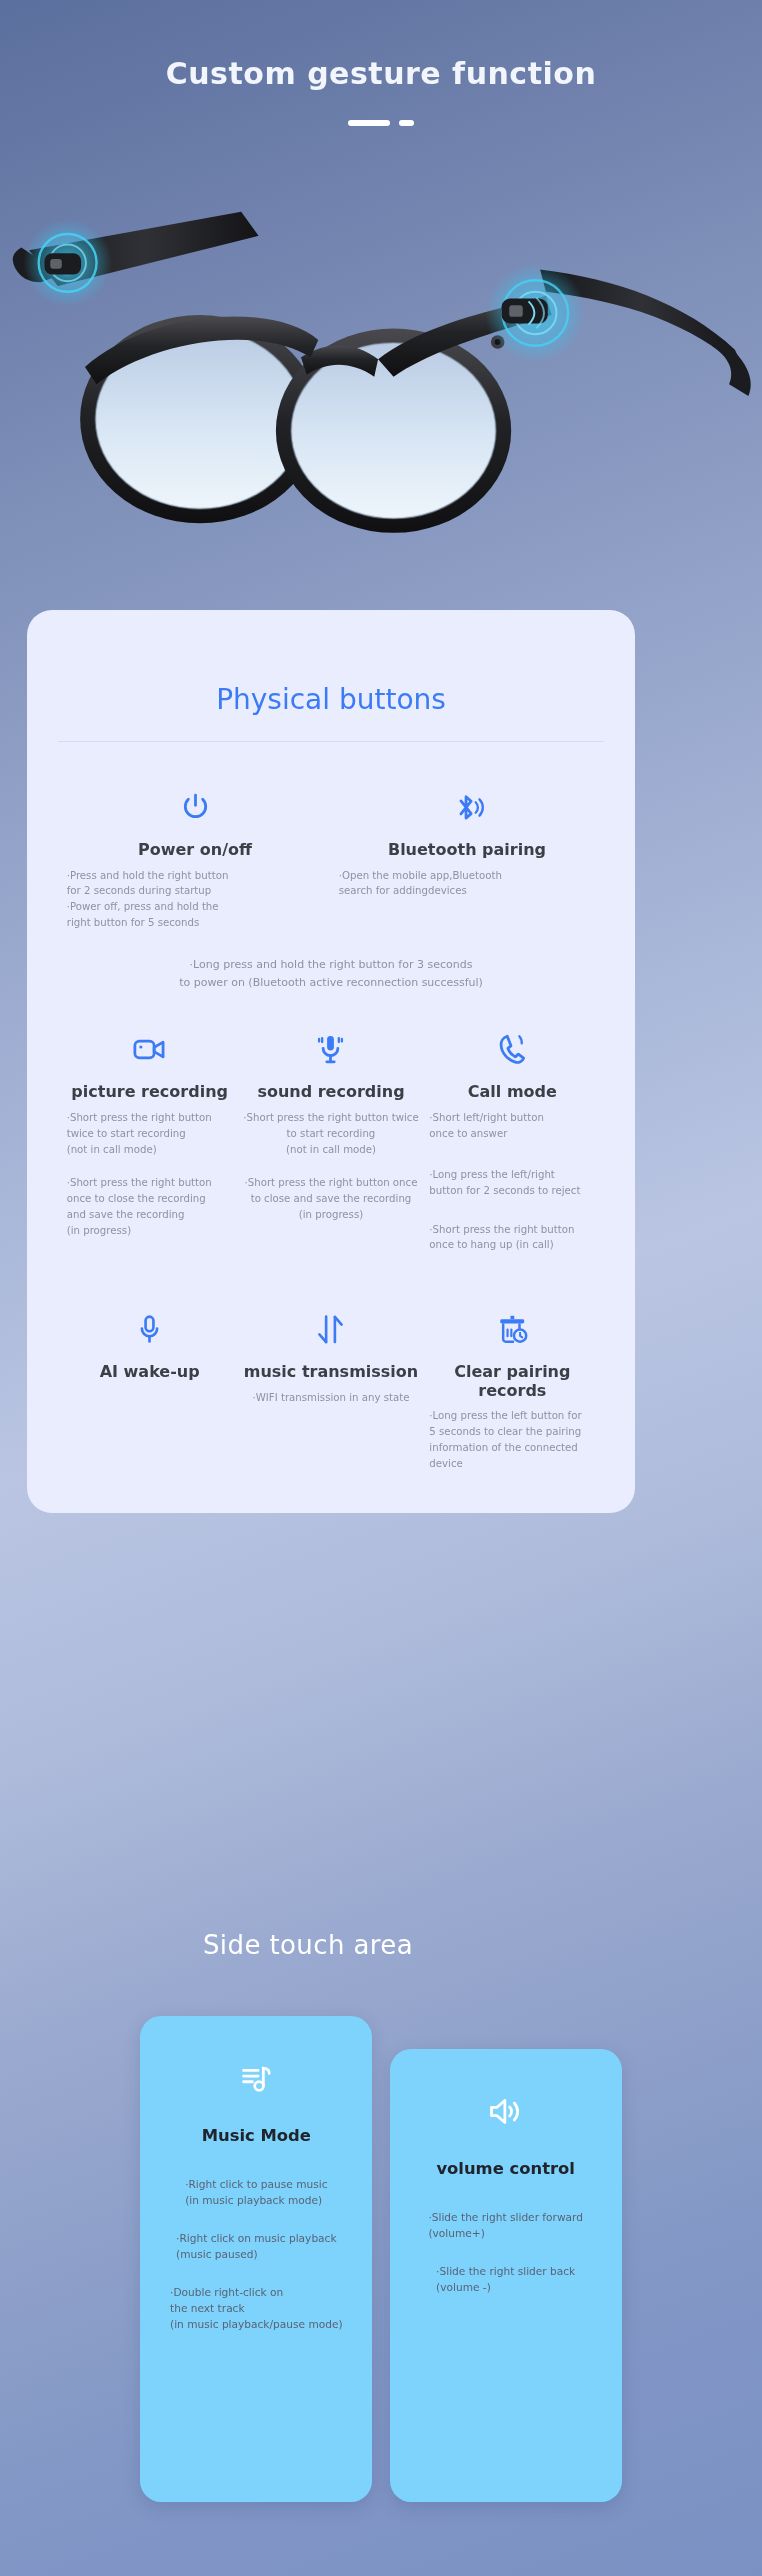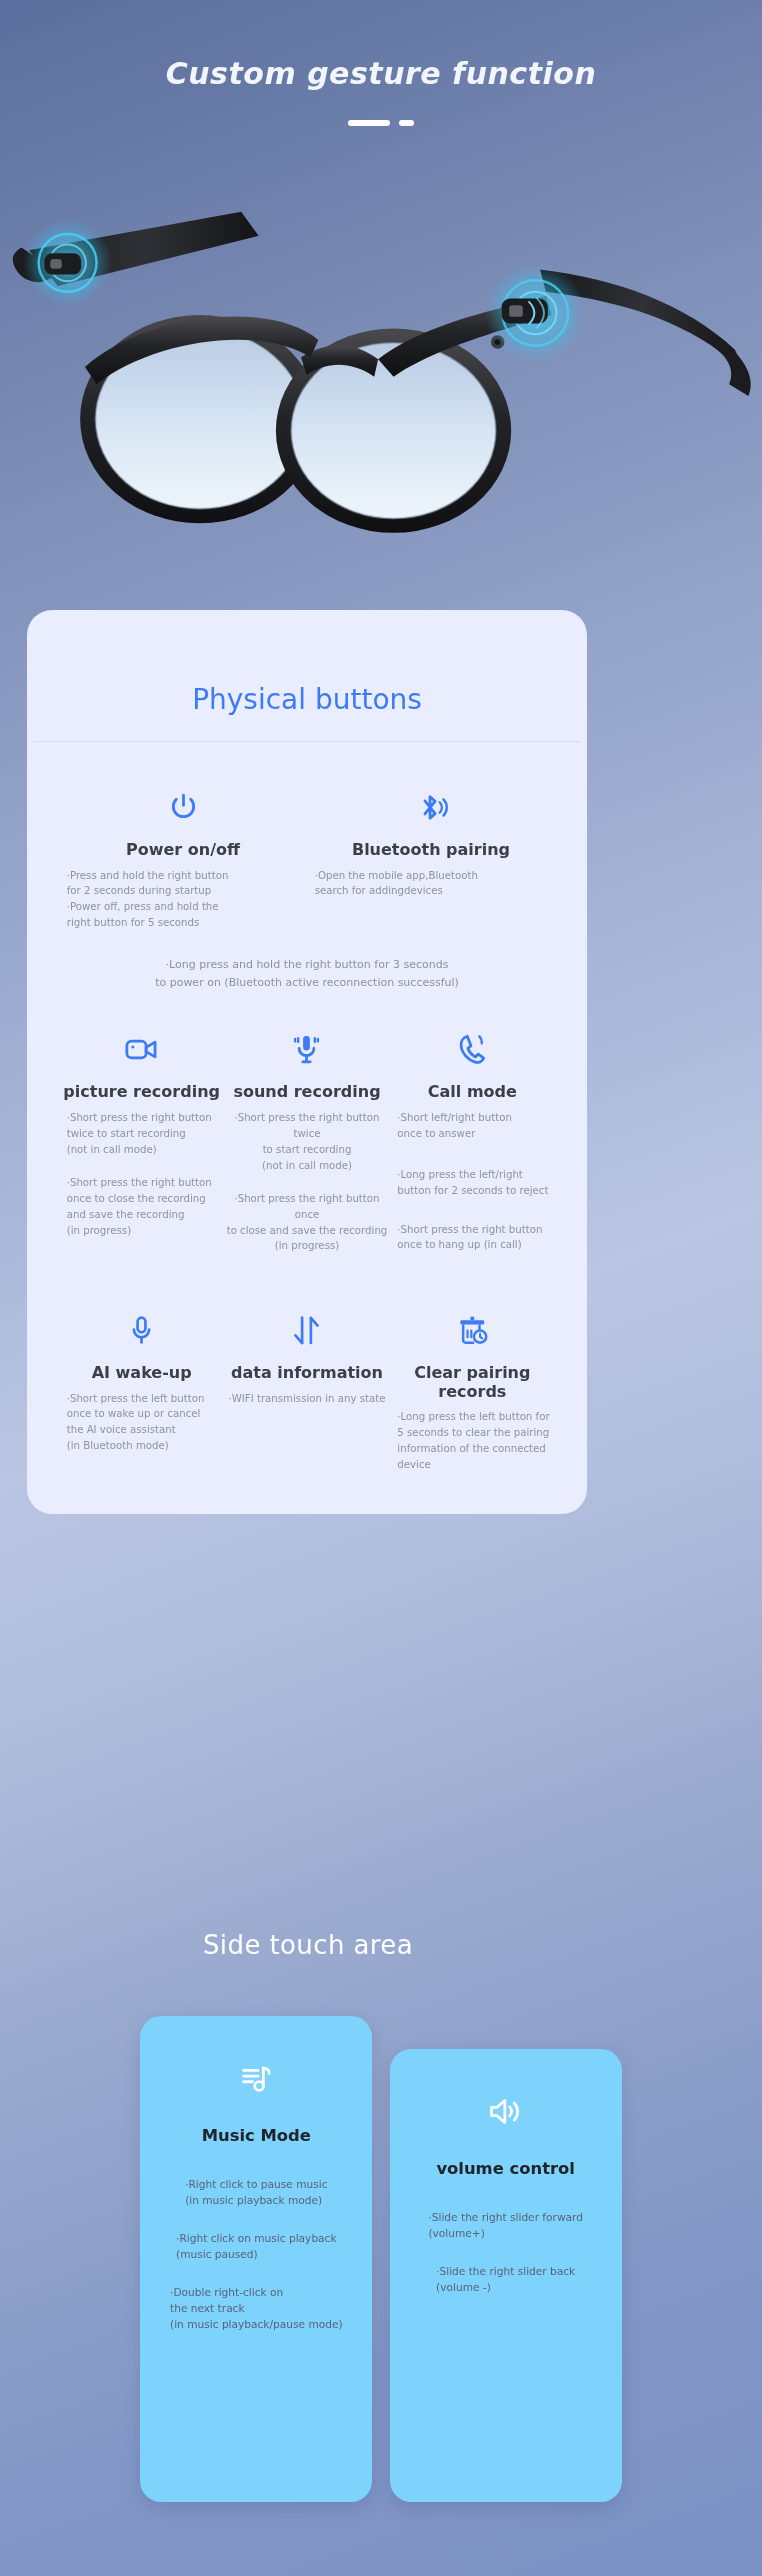--- a/index.html
+++ b/index.html
@@ -7,37 +7,37 @@
   body {
     font-family:"DejaVu Sans", sans-serif;
     width:762px; height:2576px; position:relative; overflow:hidden;
     background:
       linear-gradient(160deg,#5b6f9e 0%, #6a7ca8 8%, #7e8fb8 18%, #93a3c9 30%,
                       #a8b6d8 42%, #b9c5e2 52%, #aebbdb 62%, #9aa9cf 72%,
                       #8ea0c9 80%, #8297c6 88%, #7b91c3 100%);
   }
 
   
-  .hero { position:relative; height:617px;font-style:italic; }
+  .hero { position:relative; height:617px; }
   .hero-title {
     text-align:center; color:#f2f5fb; font-size:30px; font-weight:bold;
     letter-spacing:0.5px; padding-top:56px;
   }
   .divider { display:flex; justify-content:center; align-items:center;
              gap:8.7px; margin-top:29px; }
   .divider .bar1 { width:42px; height:5.8px; border-radius:2.9px; background:#ffffff; }
   .divider .bar2 { width:14.5px; height:5.8px; border-radius:2.9px; background:#ffffff; }
 
   
   .glasses-wrap { position:absolute; top:178px; left:0; width:762px; height:405px; }
   .glasses-wrap svg { display:block; }
 
   
   .pb-card {
-    position:absolute; top:610px; left:27px; width:560px;
+    position:absolute; top:610px; left:27px; width:608px;
     background:#e9edfd; border-radius:25px; padding:17.4px 0 41px;
   }
   .pb-title { text-align:center; color:#3b7bf5; font-size:28px; margin-top:56px; }
   .pb-rule { width:546px; height:1px; background:#d4dbf3; margin:25px auto 0; }
 
   .grid3 { display:flex; width:100%; padding:0 32px; }
   .cell { flex:1; display:flex; flex-direction:column; align-items:center; }
   .cell .icon { height:50px; display:flex; align-items:flex-end; justify-content:center; }
   .cell .label {
     font-size:16px; font-weight:bold; color:#3c3f45;
@@ -267,36 +267,32 @@
 
     <div class="cell">
       <span class="icon">
         <svg width="35" height="35" viewBox="0 0 24 24" fill="none" stroke="#3b7bf5" stroke-width="1.8" stroke-linecap="round">
           <rect x="9.3" y="3.2" width="5.4" height="10" rx="2.7"></rect>
           <path d="M6.8 11.4 a5.2 5.2 0 0 0 10.4 0"></path>
           <path d="M12 16.6 v3.6"></path>
         </svg>
       </span>
       <span class="label">AI wake-up</span>
-      <span class="body left">·Short press the left button
- once to wake up or cancel
- the AI voice assistant
-(in Bluetooth mode)</span>
     </div>
 
     <div class="cell">
       <span class="icon">
         <svg width="35" height="35" viewBox="0 0 24 24" fill="none" stroke="#3b7bf5" stroke-width="1.8" stroke-linecap="round" stroke-linejoin="round">
           <path d="M9 3.2 v17.4"></path>
           <path d="M4.4 15.4 L9 20.6"></path>
           <path d="M15 20.6 V3.4"></path>
           <path d="M19.6 8.6 L15 3.4"></path>
         </svg>
       </span>
-      <span class="label">data information</span>
+      <span class="label">music transmission</span>
       <span class="body ctr">·WIFI transmission in any state</span>
     </div>
 
     <div class="cell">
       <span class="icon">
         <svg width="35" height="35" viewBox="0 0 24 24" fill="none" stroke="#3b7bf5" stroke-width="1.7" stroke-linecap="round" stroke-linejoin="round">
           <path d="M10.6 2.6 h2.6 v2.2 h-2.6 Z" fill="#3b7bf5" stroke="none"></path>
           <rect x="3.6" y="5" width="16.4" height="2.8" rx="1" fill="#3b7bf5" stroke="none"></rect>
           <path d="M5.6 8.6 v10 a1.8 1.8 0 0 0 1.8 1.8 h5"></path>
           <path d="M16.8 8.6 v2.4"></path>

